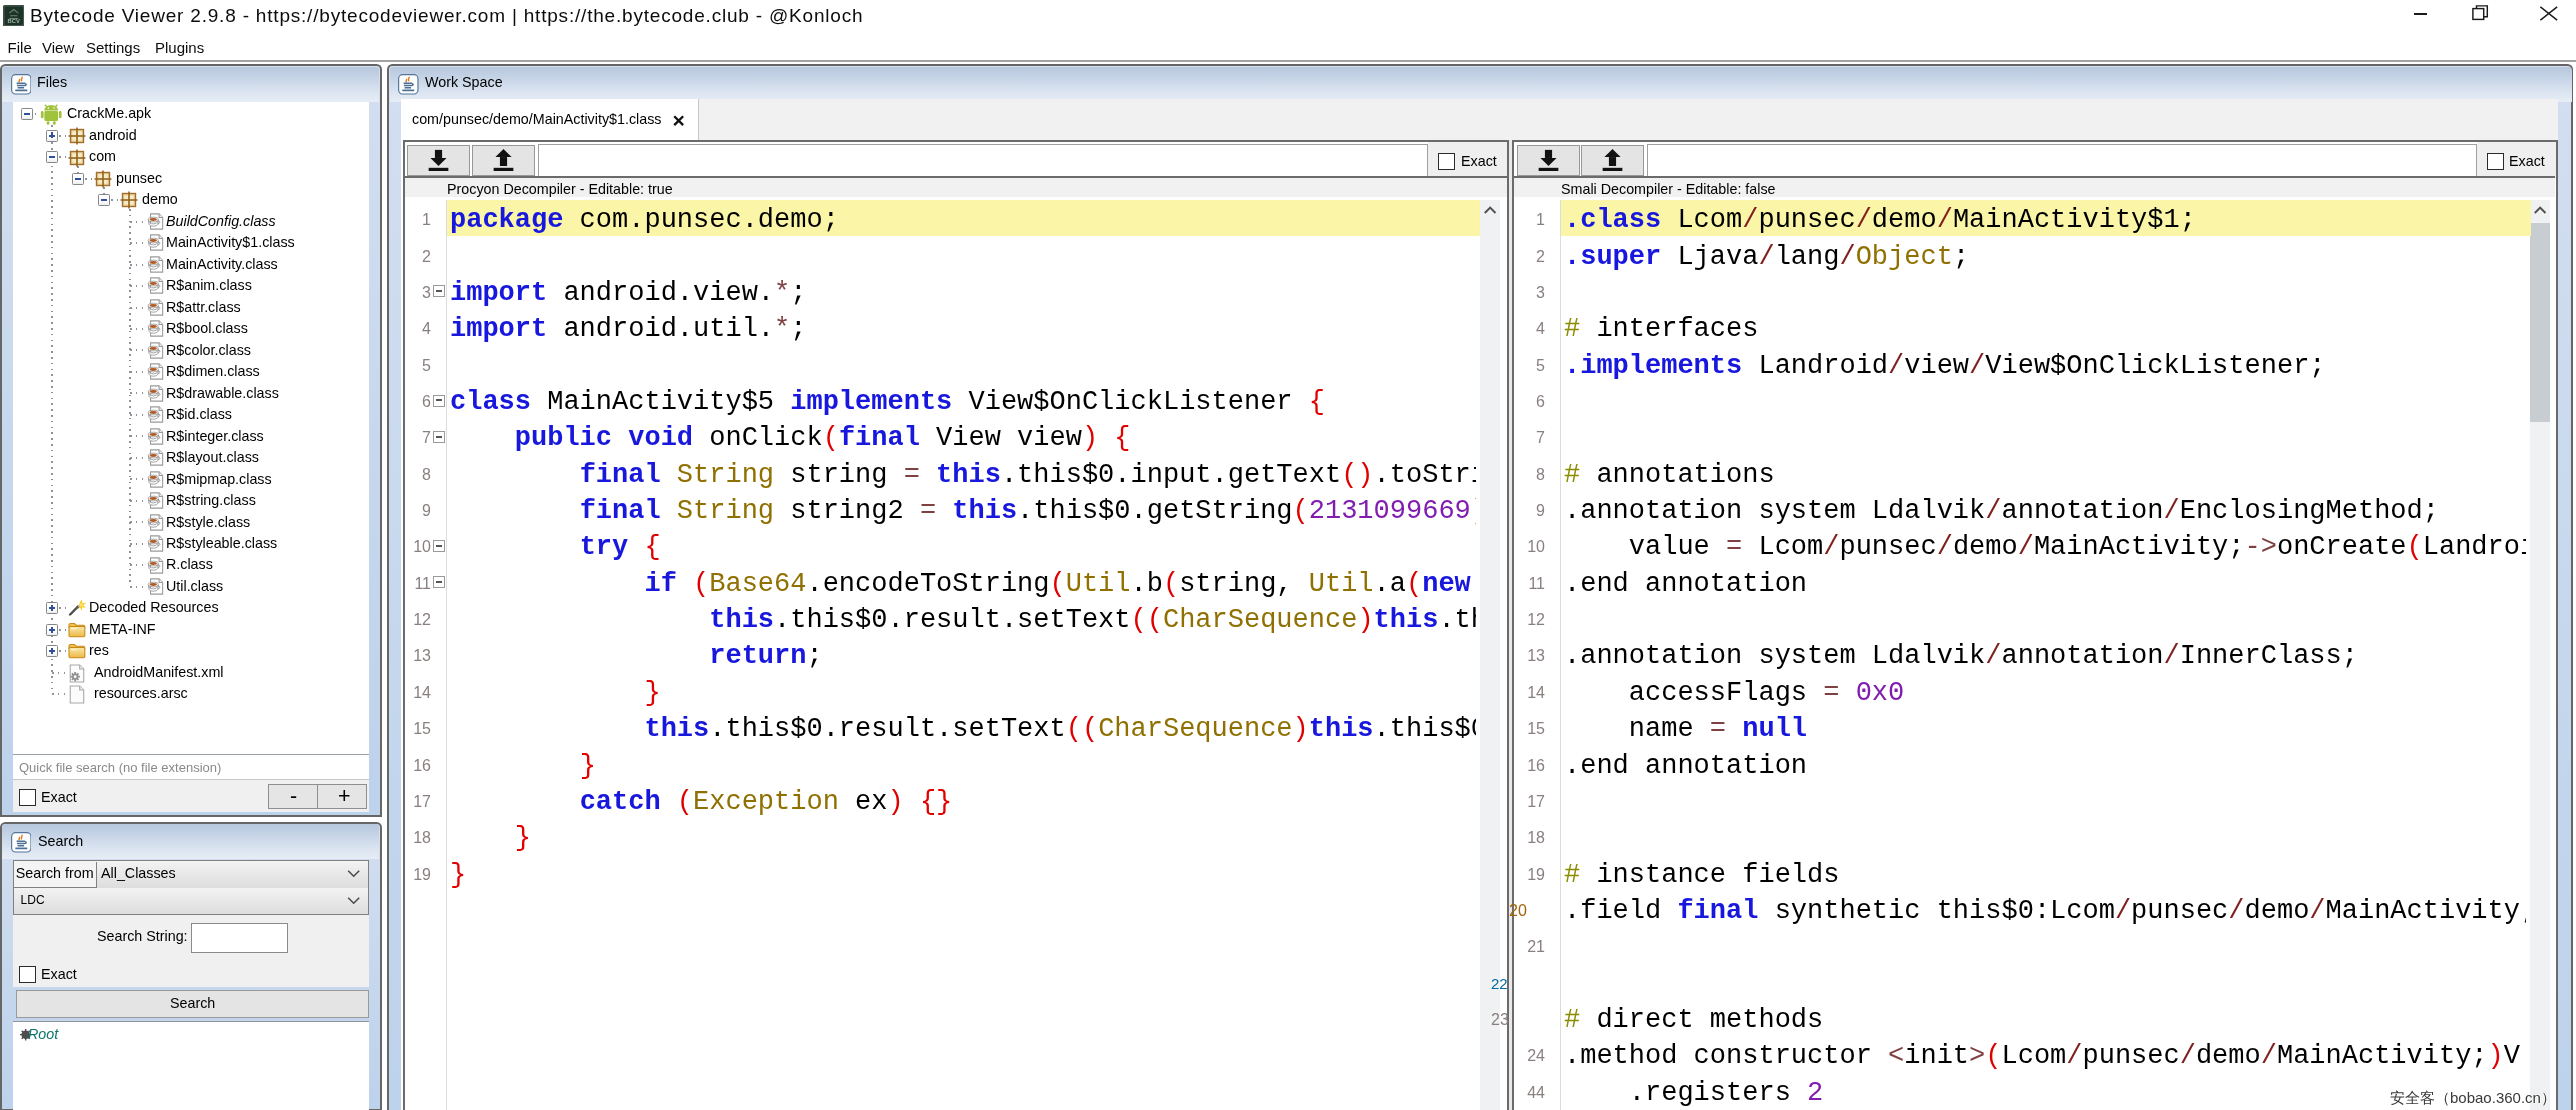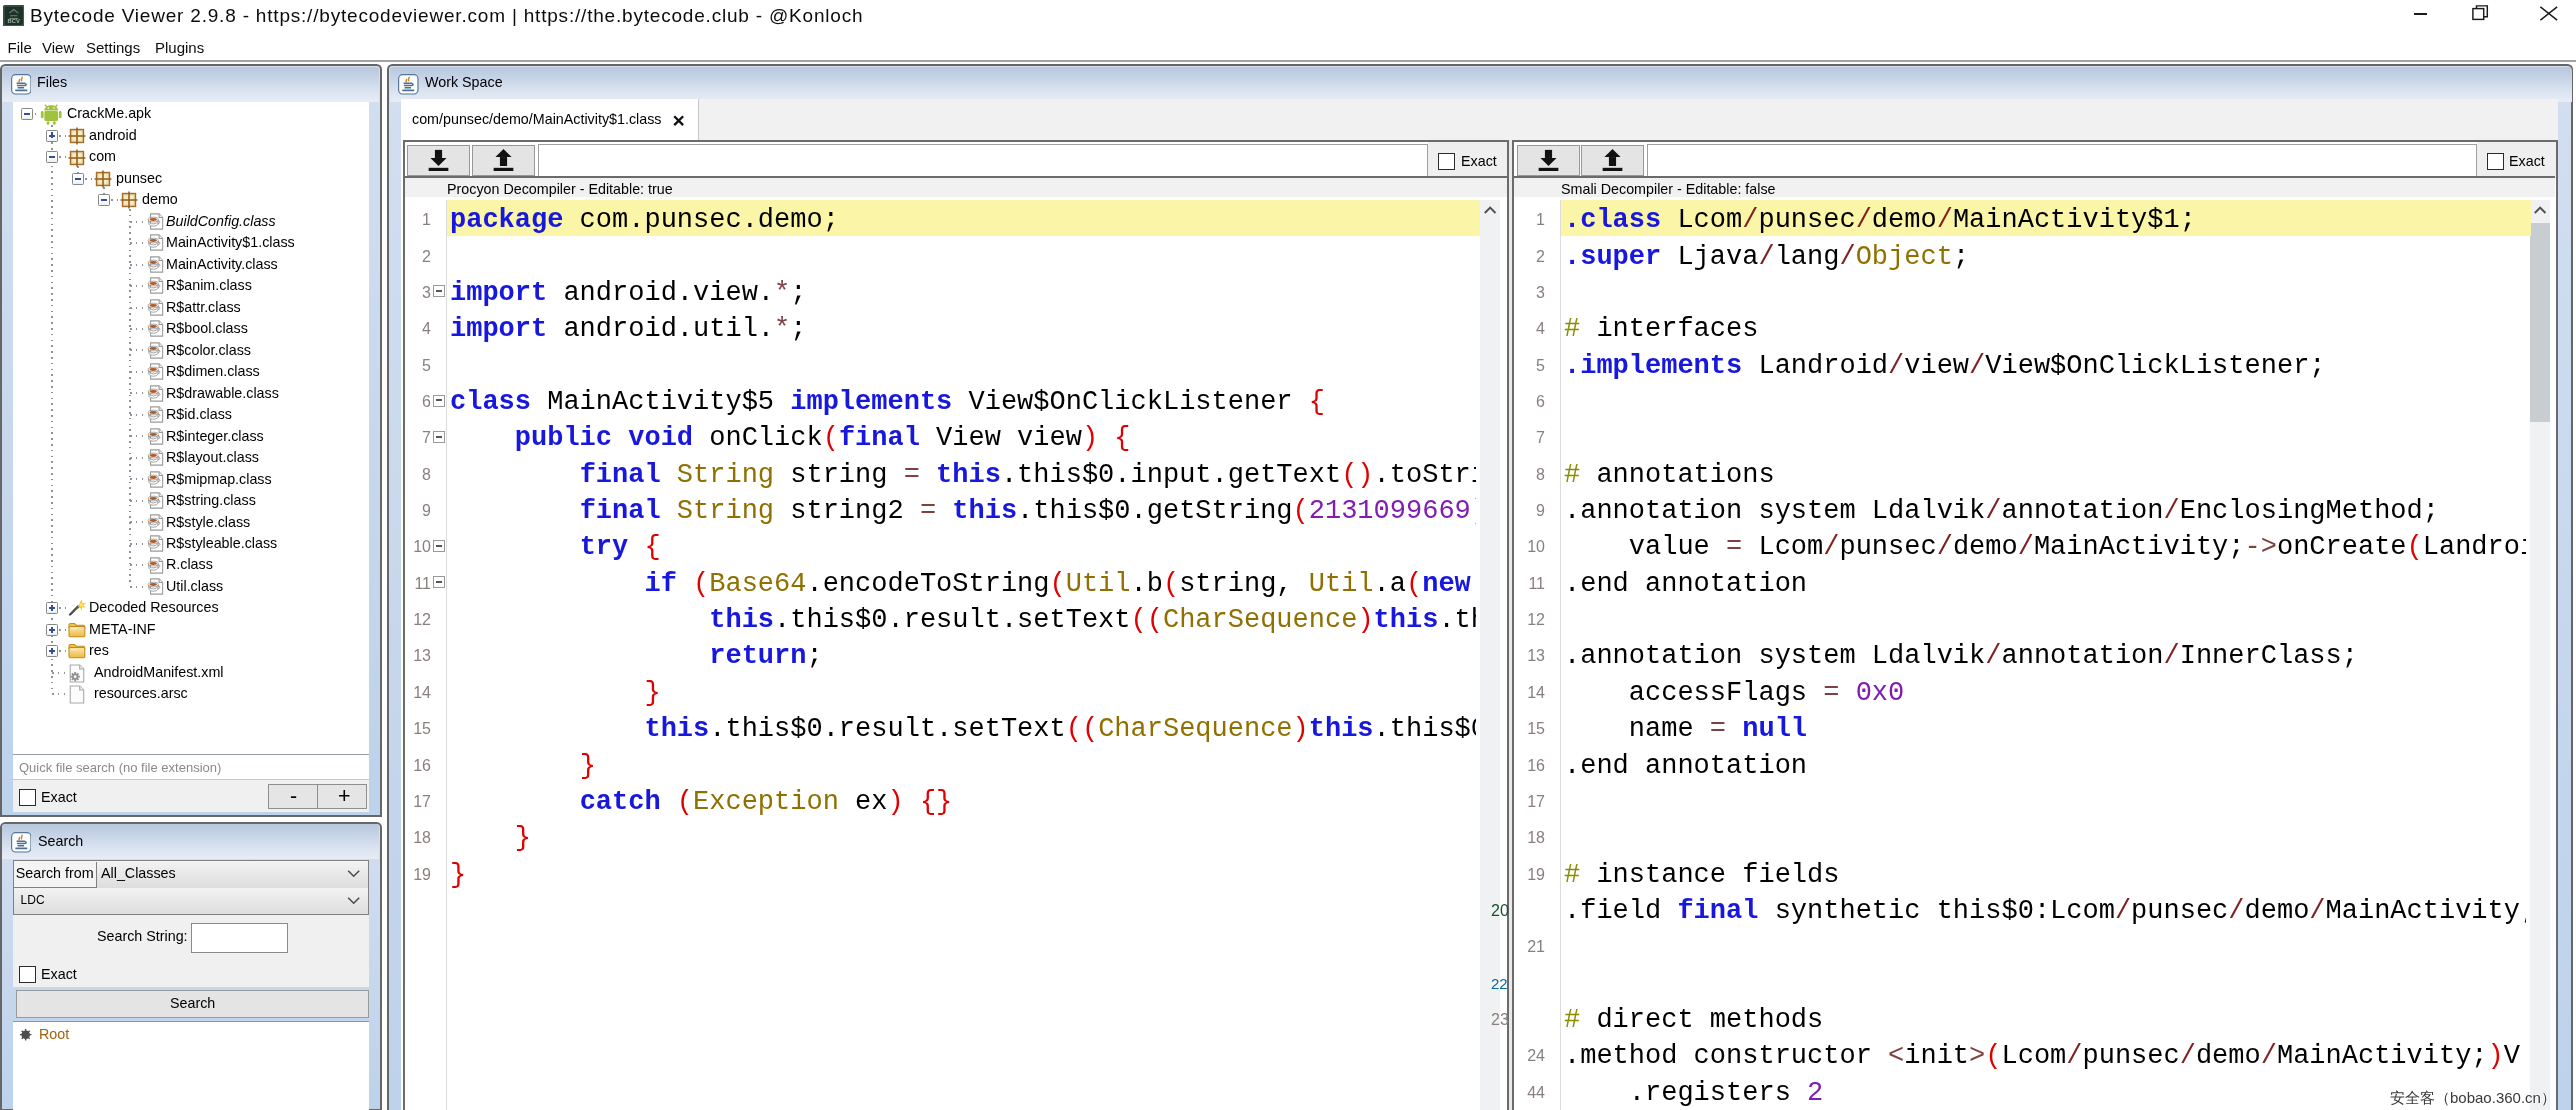--- a/index.html
+++ b/index.html
@@ -387,21 +387,21 @@
 <div class="t" style="left:41px;top:964px;font-size:14.3px;line-height:21.5px;color:#000;">Exact</div>
 <div class="abs" style="left:16px;top:990px;width:353px;height:28px;background:#e4e4e4;border:1.4px solid #9a9a9a"></div>
 <div class="t" style="left:170px;top:993px;font-size:14.3px;line-height:21.5px;color:#000;">Search</div>
 <div class="abs" style="left:13.4px;top:1021px;width:356px;height:90px;background:#fff;border-top:1.3px solid #8e949c"></div>
 <svg class="abs" style="left:19px;top:1028px" width="13.4" height="13.4" viewBox="0 0 17 17">
 <circle cx="8.5" cy="8.5" r="5.4" fill="#4e4e4e"></circle>
 <g stroke="#4e4e4e" stroke-width="1.7">
 <path d="M8.5 1.2 L8.5 15.8 M1.2 8.5 L15.8 8.5 M3.4 3.4 L13.6 13.6 M13.6 3.4 L3.4 13.6"></path>
     </g>
 </svg>
-<div class="t" style="left:39px;top:1024px;font-size:14.3px;line-height:21.5px;color:#a16207;">Root</div>
+<div class="t" style="left:28px;top:1024px;font-size:14.3px;line-height:21.5px;color:#0f766e;font-style:italic;">Root</div>
 <div class="abs" style="left:387px;top:64px;width:2186px;height:1047px;background:linear-gradient(180deg,#d3dff0 0%,#c9d9ee 40%,#bdd2eb 100%);border:2.2px solid #666;border-bottom:none;border-radius:5.4px 5.4px 0 0;"></div>
 <div class="abs" style="left:390px;top:67px;width:2182px;height:35px;background:linear-gradient(180deg,#b7c7dc 0%,#c5d3e6 30%,#d8e2ef 65%,#e7edf6 100%);border-radius:3.6px 3.6px 0 0;"></div>
 <svg class="abs" style="left:398px;top:74px" width="20.6" height="20.6" viewBox="0 0 23 23">
 <rect x="0.7" y="0.7" width="21.6" height="21.6" rx="4.5" fill="#fdfefe" stroke="#54749a" stroke-width="1.3"></rect>
 <path d="M12 3 C13.8 4.6 10 5.8 12.2 8 M9.2 5.6 C10.6 6.8 7.8 7.6 9.4 9.2" stroke="#e07818" stroke-width="1.6" fill="none"></path>
 <path d="M6.3 10.4 L15.7 10.4 M6.6 12.9 L15 12.9 C17.4 12.9 17.4 10.7 15.7 10.9 M7.4 15.3 L14.6 15.3" stroke="#4c6f93" stroke-width="1.6" fill="none"></path>
 <path d="M4.8 18.3 L18.2 18.3" stroke="#4c6f93" stroke-width="1.9" fill="none"></path>
 </svg>
 <div class="t" style="left:425px;top:72px;font-size:14.3px;line-height:21.5px;color:#000;">Work Space</div>
 <div class="abs" style="left:401px;top:99px;width:2157px;height:1012px;background:#fff"></div>
@@ -549,21 +549,21 @@
 <div class="t" style="left:1491px;top:711px;width:54px;height:36px;line-height:36px;font-size:16px;color:#8a7f7f;text-align:right">15</div>
 <div class="mono abs" style="left:1564px;top:748px;width:962px;height:36px;line-height:36px;font-size:27px;overflow:hidden"><span style="color:#000000;">.end annotation</span></div>
 <div class="t" style="left:1491px;top:748px;width:54px;height:36px;line-height:36px;font-size:16px;color:#8a7f7f;text-align:right">16</div>
 <div class="mono abs" style="left:1564px;top:784px;width:962px;height:36px;line-height:36px;font-size:27px;overflow:hidden"></div>
 <div class="t" style="left:1491px;top:784px;width:54px;height:36px;line-height:36px;font-size:16px;color:#8a7f7f;text-align:right">17</div>
 <div class="mono abs" style="left:1564px;top:820px;width:962px;height:36px;line-height:36px;font-size:27px;overflow:hidden"></div>
 <div class="t" style="left:1491px;top:820px;width:54px;height:36px;line-height:36px;font-size:16px;color:#8a7f7f;text-align:right">18</div>
 <div class="mono abs" style="left:1564px;top:857px;width:962px;height:36px;line-height:36px;font-size:27px;overflow:hidden"><span style="color:#8c8c00;">#</span><span style="color:#000000;"> instance fields</span></div>
 <div class="t" style="left:1491px;top:857px;width:54px;height:36px;line-height:36px;font-size:16px;color:#8a7f7f;text-align:right">19</div>
 <div class="mono abs" style="left:1564px;top:893px;width:962px;height:36px;line-height:36px;font-size:27px;overflow:hidden"><span style="color:#000000;">.field </span><span style="color:#1717dd;font-weight:bold;">final</span><span style="color:#000000;"> synthetic this$0:Lcom</span><span style="color:#802020;">/</span><span style="color:#000000;">punsec</span><span style="color:#802020;">/</span><span style="color:#000000;">demo</span><span style="color:#802020;">/</span><span style="color:#000000;">MainActivity;</span></div>
-<div class="t" style="left:1491px;top:893px;width:54px;height:36px;line-height:36px;font-size:16px;color:#14532d;text-align:left">20</div>
+<div class="t" style="left:1491px;top:893px;width:54px;height:36px;line-height:36px;font-size:16px;color:#a16207;text-align:center">20</div>
 <div class="mono abs" style="left:1564px;top:929px;width:962px;height:36px;line-height:36px;font-size:27px;overflow:hidden"></div>
 <div class="t" style="left:1491px;top:929px;width:54px;height:36px;line-height:36px;font-size:16px;color:#8a7f7f;text-align:right">21</div>
 <div class="mono abs" style="left:1564px;top:966px;width:962px;height:36px;line-height:36px;font-size:27px;overflow:hidden"></div>
 <div class="t" style="left:1491px;top:966px;width:54px;height:36px;line-height:36px;font-size:15px;color:#0369a1;">22</div>
 <div class="mono abs" style="left:1564px;top:1002px;width:962px;height:36px;line-height:36px;font-size:27px;overflow:hidden"><span style="color:#8c8c00;">#</span><span style="color:#000000;"> direct methods</span></div>
 <div class="t" style="left:1491px;top:1002px;width:54px;height:36px;line-height:36px;font-size:16px;color:#8a7f7f;text-align:left">23</div>
 <div class="mono abs" style="left:1564px;top:1038px;width:962px;height:36px;line-height:36px;font-size:27px;overflow:hidden"><span style="color:#000000;">.method constructor </span><span style="color:#7e4040;">&lt;</span><span style="color:#000000;">init</span><span style="color:#7e4040;">&gt;</span><span style="color:#e00000;">(</span><span style="color:#000000;">Lcom</span><span style="color:#802020;">/</span><span style="color:#000000;">punsec</span><span style="color:#802020;">/</span><span style="color:#000000;">demo</span><span style="color:#802020;">/</span><span style="color:#000000;">MainActivity;</span><span style="color:#e00000;">)</span><span style="color:#000000;">V</span></div>
 <div class="t" style="left:1491px;top:1038px;width:54px;height:36px;line-height:36px;font-size:16px;color:#8a7f7f;text-align:right">24</div>
 <div class="mono abs" style="left:1564px;top:1075px;width:962px;height:36px;line-height:36px;font-size:27px;overflow:hidden"><span style="color:#000000;">&nbsp;&nbsp;&nbsp;&nbsp;.registers </span><span style="color:#811cb0;">2</span></div>
 <div class="t" style="left:1491px;top:1075px;width:54px;height:36px;line-height:36px;font-size:16px;color:#8a7f7f;text-align:right">44</div>

